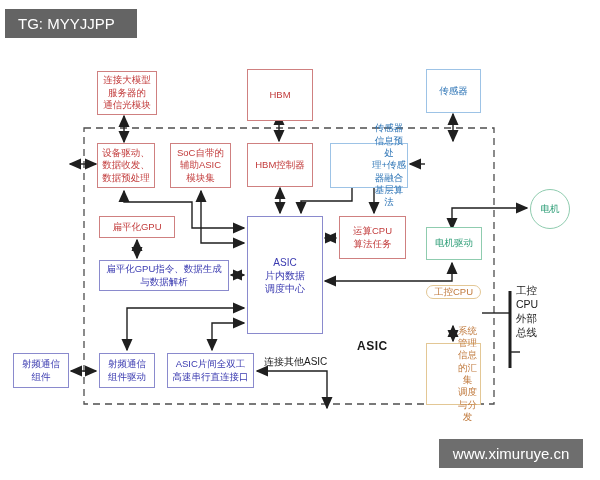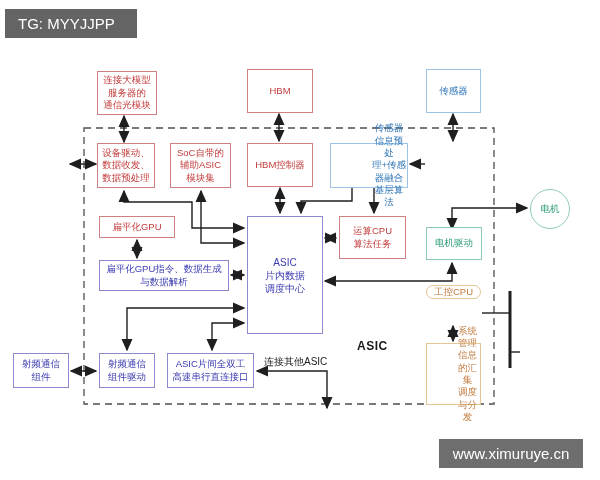--- a/index.html
+++ b/index.html
@@ -80,21 +80,21 @@
 
   <div class="node n-red" style="left:97px;top:71px;width:60px;height:44px;">连接大模型
 服务器的
 通信光模块</div>
   <div class="node n-red" style="left:97px;top:143px;width:58px;height:45px;">设备驱动、
 数据收发、
 数据预处理</div>
   <div class="node n-red" style="left:170px;top:143px;width:61px;height:45px;">SoC自带的
 辅助ASIC
 模块集</div>
-  <div class="node n-red" style="left:247px;top:69px;width:66px;height:44px;text-align:right;">HBM</div>
+  <div class="node n-red" style="left:247px;top:69px;width:66px;height:52px;text-align:right;">HBM</div>
   <div class="node n-red" style="left:247px;top:143px;width:66px;height:44px;">HBM控制器</div>
   <div class="node n-red" style="left:99px;top:216px;width:76px;height:22px;">扁平化GPU</div>
   <div class="node n-red" style="left:339px;top:216px;width:67px;height:43px;">运算CPU
 算法任务</div>
 
   <div class="node n-blue" style="left:426px;top:69px;width:55px;height:44px;">传感器</div>
   <div class="node n-blue" style="left:330px;top:143px;width:78px;height:45px;padding-left:40px;">传感器信息预处
 理+传感器融合
 基层算法</div>
 
@@ -113,17 +113,21 @@
   <div class="node n-teal" style="left:426px;top:227px;width:56px;height:33px;">电机驱动</div>
   <div class="node n-teal circle" style="left:530px;top:189px;width:40px;height:40px;">电机</div>
 
   <div class="node n-orange" style="left:426px;top:285px;width:55px;height:14px;border-radius:7px;">工控CPU</div>
   <div class="node n-orange" style="left:426px;top:343px;width:55px;height:62px;padding-left:28px;">系统管理
 信息的汇集
 调度与分发</div>
 
   <div class="plain-label" id="asic-region-label" style="left:357px;top:339px;">ASIC</div>
   <div class="plain-label" id="other-asic-label" style="left:264px;top:355px;">连接其他ASIC</div>
+  <div class="plain-label" id="bus-label" style="left:516px;top:284px;">工控
+CPU
+外部
+总线</div>
 
   <div id="tag-banner">TG: MYYJJPP</div>
   <div id="watermark">www.ximuruye.cn</div>
 
 </div>
 
 </body></html>

